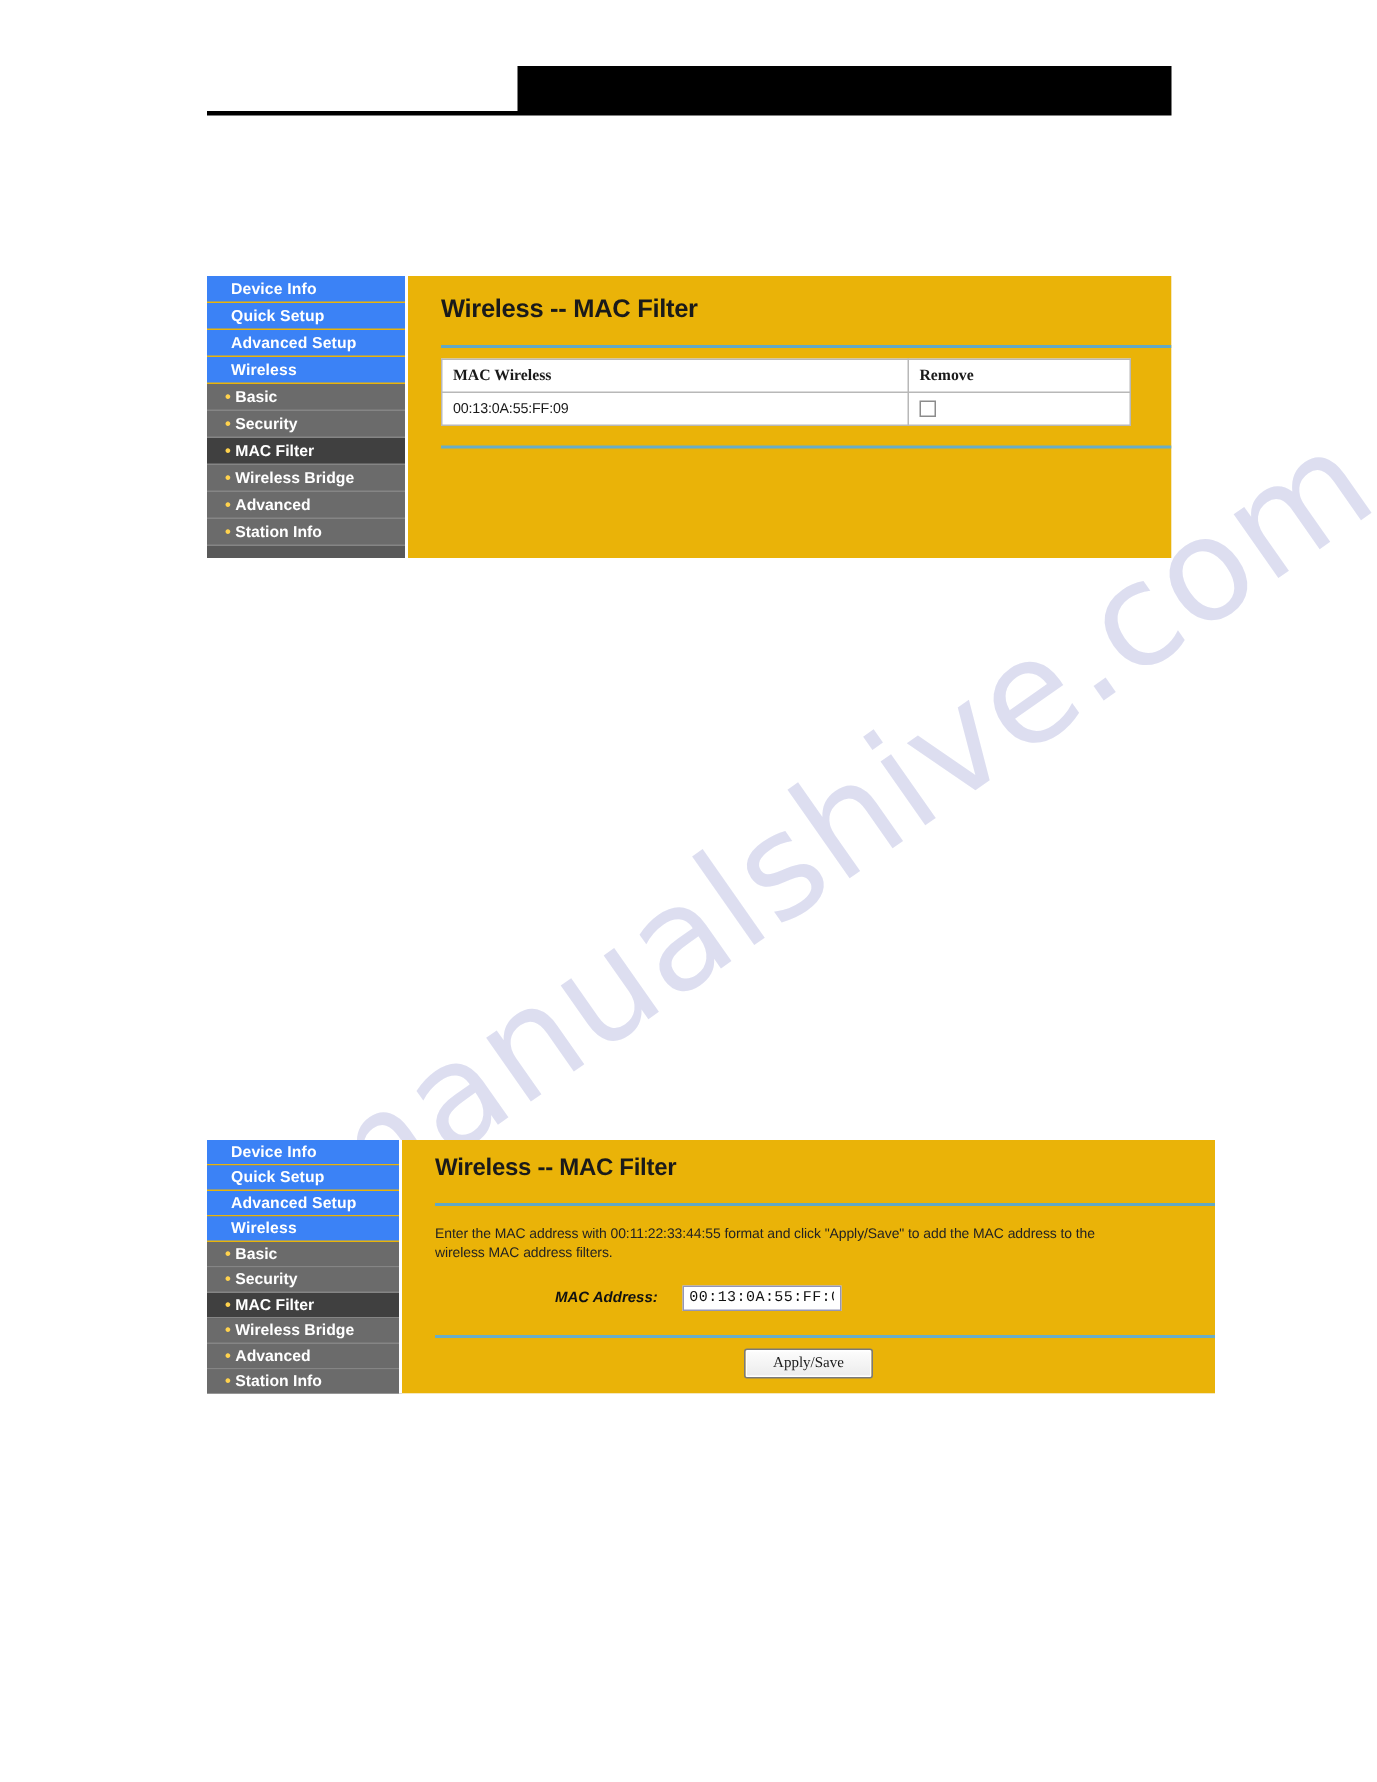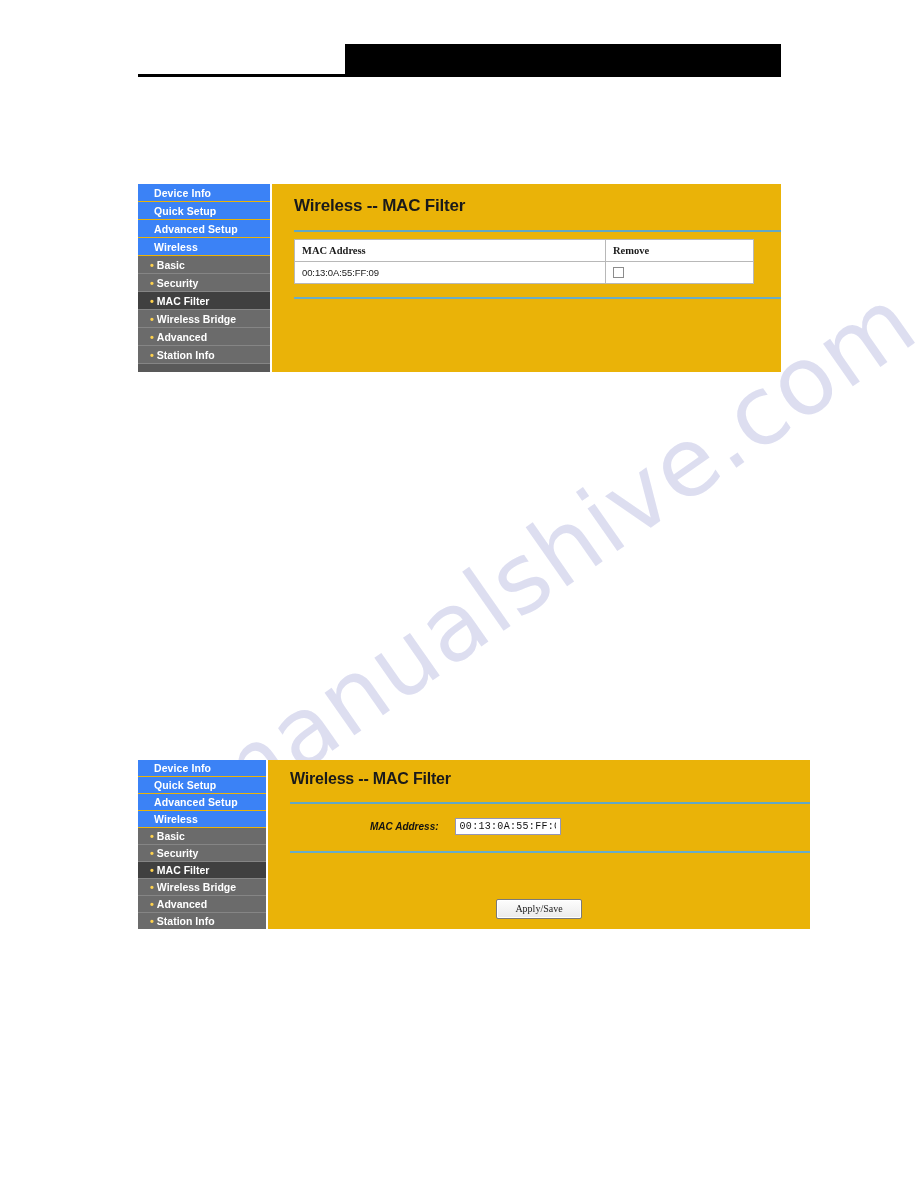--- a/index.html
+++ b/index.html
@@ -301,21 +301,21 @@
   </div>
 
   <div class="content">
     <div class="content-title">Wireless -- MAC Filter</div>
     <div class="divider"></div>
 
 
     <table class="mac-table">
       <thead>
         <tr>
-          <th class="col-mac">MAC Address</th>
+          <th class="col-mac">MAC Wireless</th>
           <th>Remove</th>
         </tr>
       </thead>
       <tbody>
         <tr>
           <td>00:13:0A:55:FF:09</td>
           <td>
             <span class="row-checkbox"></span>
           </td>
         </tr>
@@ -340,20 +340,21 @@
     <div class="nav-sub active"><span class="bullet">•</span><span>MAC Filter</span></div>
     <div class="nav-sub"><span class="bullet">•</span><span>Wireless Bridge</span></div>
     <div class="nav-sub"><span class="bullet">•</span><span>Advanced</span></div>
     <div class="nav-sub"><span class="bullet">•</span><span>Station Info</span></div>
   </div>
 
   <div class="content">
     <div class="content-title">Wireless -- MAC Filter</div>
     <div class="divider"></div>
 
+    <div class="instruction">Enter the MAC address with 00:11:22:33:44:55 format and click "Apply/Save" to add the MAC address to the wireless MAC address filters.</div>
 
     <div class="field-row">
       <span class="field-label">MAC Address:</span>
       <input class="text-input" type="text" value="00:13:0A:55:FF:09" style="">
     </div>
 
     <div class="divider thin divider-bot"></div>
 
     <div class="button-bar">
       <button class="btn wide">Apply/Save</button>

